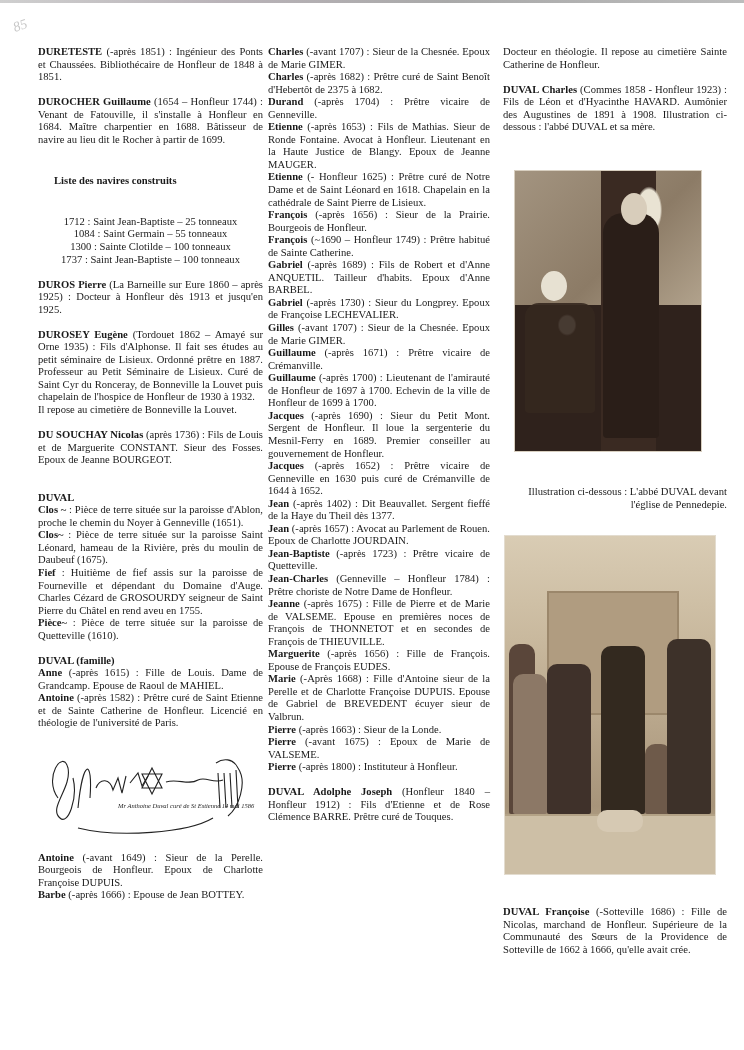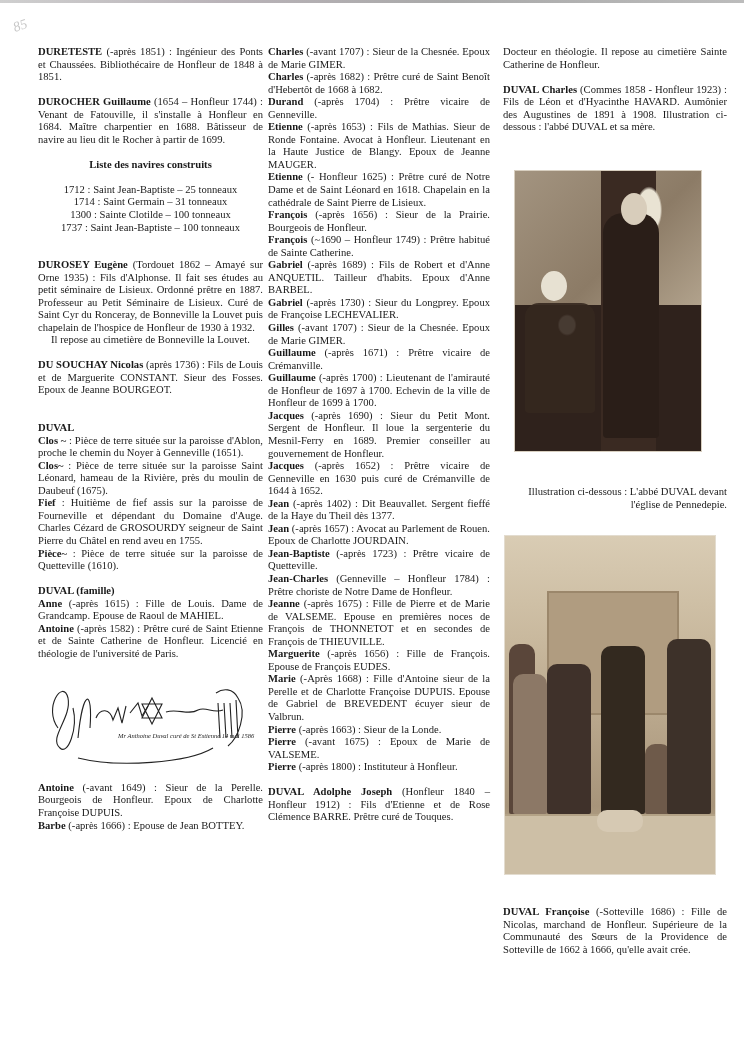--- a/index.html
+++ b/index.html
@@ -11,21 +11,21 @@
       background:linear-gradient(90deg,#cfcfcf,#b9b3b8 30%,#a9a9a9 60%,#bcbcbc); }
     .pagemark { position:absolute; left:14px; top:16px; width:24px; height:22px; color:#c8c8c8;
       font-size:14px; font-style:italic; transform:rotate(-20deg); }
     .col { position:absolute; top:46px; font-size:10.6px; line-height:12.55px; text-align:justify; }
     .c1 { left:38px; width:225px; }
     .c2 { left:268px; width:222px; }
     .c3 { left:479px; width:224px;margin-left:24px; }
     .entry { margin:0; }
     .gap { height:12.5px; }
     .b { font-weight:bold; }
-    .center { text-align:center; font-weight:bold; margin:0; }
+    .center { font-weight:bold; margin:16px; }
     .ships div { text-align:center; }
     .sig { width:225px; height:100px; margin:8px 0 10px 0; }
     .photo1 { position:absolute; left:514px; top:170px; width:186px; height:280px;
       background:
         radial-gradient(ellipse at 72% 14%, #e9e3d3 0 6%, transparent 7%),
         radial-gradient(ellipse at 28% 55%, #ece7dc 0 4%, transparent 5%),
         linear-gradient(90deg, transparent 0 46%, #3a2a22 46% 76%, transparent 76%),
         linear-gradient(180deg, transparent 0 48%, #2f221c 48% 100%),
         linear-gradient(135deg,#a39480,#8c7b66 40%,#b3a48e 70%,#9c8b75);
       background-blend-mode: normal;
@@ -53,28 +53,29 @@
 
 <div class="col c1">
   <p class="entry"><span class="b">DURETESTE</span><span> (-après 1851) : Ingénieur des Ponts et Chaussées. Bibliothécaire de Honfleur de 1848 à 1851.</span></p>
   <div class="gap"></div>
   <p class="entry"><span class="b">DUROCHER Guillaume</span><span> (1654 – Honfleur 1744) : Venant de Fatouville, il s'installe à Honfleur en 1684. Maître charpentier en 1688. Bâtisseur de navire au lieu dit le Rocher à partir de 1699.</span></p>
   <div class="gap"></div>
   <p class="center">Liste des navires construits</p>
   <div class="gap"></div>
   <div class="ships">
     <div>1712 : Saint Jean-Baptiste – 25 tonneaux</div>
-    <div>1714 : Saint Germain – 31 tonneaux</div>
+    <div>1084 : Saint Germain – 55 tonneaux</div>
     <div>1300 : Sainte Clotilde – 100 tonneaux</div>
     <div>1737 : Saint Jean-Baptiste – 100 tonneaux</div>
   </div>
   <div class="gap"></div>
+  <p class="entry"><span class="b">DUROS Pierre</span><span> (La Barneille sur Eure 1860 – après 1925) : Docteur à Honfleur dès 1913 et jusqu'en 1925.</span></p>
   <div class="gap"></div>
   <p class="entry"><span class="b">DUROSEY Eugène</span><span> (Tordouet 1862 – Amayé sur Orne 1935) : Fils d'Alphonse. Il fait ses études au petit séminaire de Lisieux. Ordonné prêtre en 1887. Professeur au Petit Séminaire de Lisieux. Curé de Saint Cyr du Ronceray, de Bonneville la Louvet puis chapelain de l'hospice de Honfleur de 1930 à 1932.</span></p>
-  <p class="entry" style="text-align:center">Il repose au cimetière de Bonneville la Louvet.</p>
+  <p class="entry" style="text-align:left">Il repose au cimetière de Bonneville la Louvet.</p>
   <div class="gap"></div>
   <p class="entry"><span class="b">DU SOUCHAY Nicolas</span><span> (après 1736) : Fils de Louis et de Marguerite CONSTANT. Sieur des Fosses. Epoux de Jeanne BOURGEOT.</span></p>
   <div class="gap"></div>
   <div class="gap"></div>
   <p class="entry b">DUVAL</p>
   <p class="entry"><span class="b">Clos ~</span><span> : Pièce de terre située sur la paroisse d'Ablon, proche le chemin du Noyer à Genneville (1651).</span></p>
   <p class="entry"><span class="b">Clos~</span><span> : Pièce de terre située sur la paroisse Saint Léonard, hameau de la Rivière, près du moulin de Daubeuf (1675).</span></p>
   <p class="entry"><span class="b">Fief</span><span> : Huitième de fief assis sur la paroisse de Fourneville et dépendant du Domaine d'Auge. Charles Cézard de GROSOURDY seigneur de Saint Pierre du Châtel en rend aveu en 1755.</span></p>
   <p class="entry"><span class="b">Pièce~</span><span> : Pièce de terre située sur la paroisse de Quetteville (1610).</span></p>
   <div class="gap"></div>
@@ -95,21 +96,21 @@
     </g>
     <text x="80" y="70" font-size="6.5" font-style="italic" fill="#222" font-family="Liberation Serif, serif">Mr Anthoine Duval curé de St Estienne 14 mai 1586</text>
   </svg>
 
   <p class="entry"><span class="b">Antoine</span><span> (-avant 1649) : Sieur de la Perelle. Bourgeois de Honfleur. Epoux de Charlotte Françoise DUPUIS.</span></p>
   <p class="entry"><span class="b">Barbe</span><span> (-après 1666) : Epouse de Jean BOTTEY.</span></p>
 </div>
 
 <div class="col c2">
   <p class="entry"><span class="b">Charles</span><span> (-avant 1707) : Sieur de la Chesnée. Epoux de Marie GIMER.</span></p>
-  <p class="entry"><span class="b">Charles</span><span> (-après 1682) : Prêtre curé de Saint Benoît d'Hebertôt de 1668 à 1682.</span></p>
+  <p class="entry"><span class="b">Charles</span><span> (-après 1682) : Prêtre curé de Saint Benoît d'Hebertôt de 2375 à 1682.</span></p>
   <p class="entry"><span class="b">Durand</span><span> (-après 1704) : Prêtre vicaire de Genneville.</span></p>
   <p class="entry"><span class="b">Etienne</span><span> (-après 1653) : Fils de Mathias. Sieur de Ronde Fontaine. Avocat à Honfleur. Lieutenant en la Haute Justice de Blangy. Epoux de Jeanne MAUGER.</span></p>
   <p class="entry"><span class="b">Etienne</span><span> (- Honfleur 1625) : Prêtre curé de Notre Dame et de Saint Léonard en 1618. Chapelain en la cathédrale de Saint Pierre de Lisieux.</span></p>
   <p class="entry"><span class="b">François</span><span> (-après 1656) : Sieur de la Prairie. Bourgeois de Honfleur.</span></p>
   <p class="entry"><span class="b">François</span><span> (~1690 – Honfleur 1749) : Prêtre habitué de Sainte Catherine.</span></p>
   <p class="entry"><span class="b">Gabriel</span><span> (-après 1689) : Fils de Robert et d'Anne ANQUETIL. Tailleur d'habits. Epoux d'Anne BARBEL.</span></p>
   <p class="entry"><span class="b">Gabriel</span><span> (-après 1730) : Sieur du Longprey. Epoux de Françoise LECHEVALIER.</span></p>
   <p class="entry"><span class="b">Gilles</span><span> (-avant 1707) : Sieur de la Chesnée. Epoux de Marie GIMER.</span></p>
   <p class="entry"><span class="b">Guillaume</span><span> (-après 1671) : Prêtre vicaire de Crémanville.</span></p>
   <p class="entry"><span class="b">Guillaume</span><span> (-après 1700) : Lieutenant de l'amirauté de Honfleur de 1697 à 1700. Echevin de la ville de Honfleur de 1699 à 1700.</span></p>

